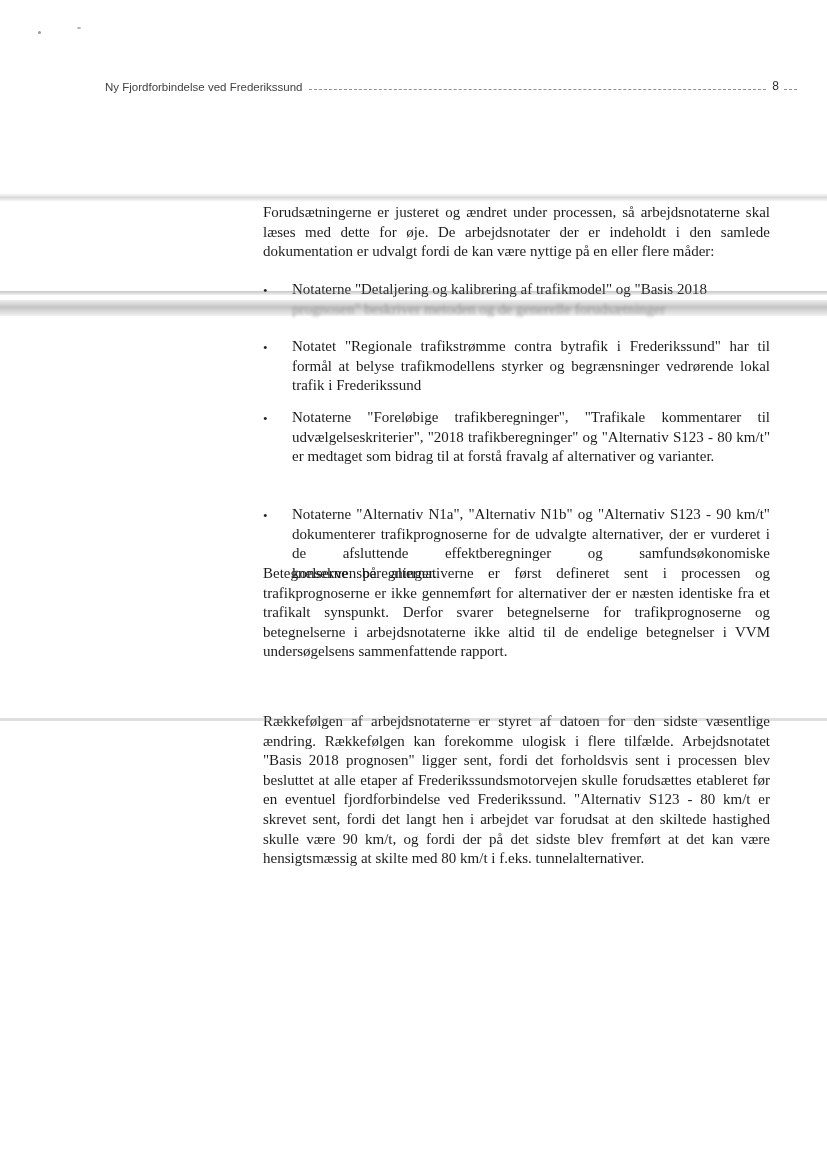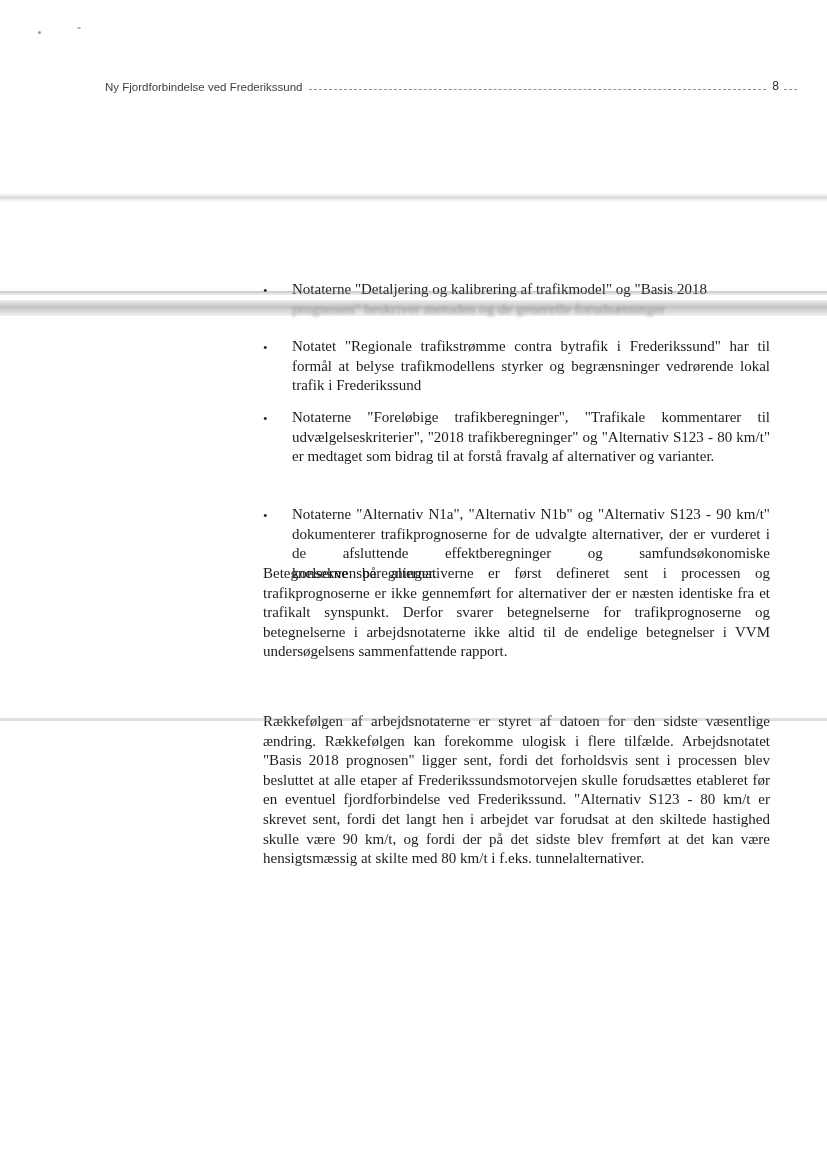--- a/index.html
+++ b/index.html
@@ -94,20 +94,21 @@
   <div class="speck s2"></div>
 
   <div class="header">
     <span class="header-title">Ny Fjordforbindelse ved Frederikssund</span>
     <span class="header-rule"></span>
     <span class="header-page">8</span>
     <span class="header-tail"></span>
   </div>
 
 
+  <div class="block" style="top:203px">Forudsætningerne er justeret og ændret under processen, så arbejdsnotaterne skal læses med dette for øje. De arbejdsnotater der er indeholdt i den samlede dokumentation er udvalgt fordi de kan være nyttige på en eller flere måder:</div>
 
   <div class="block bullet" style="top:280px">
     <span class="marker">•</span>
     <span class="btext">
       <span>Notaterne "Detaljering og kalibrering af trafikmodel" og "Basis 2018</span>
       <span class="obscured">prognosen" beskriver metoden og de generelle forudsætninger</span>
     </span>
   </div>
 
   <div class="block bullet" style="top:337px">

